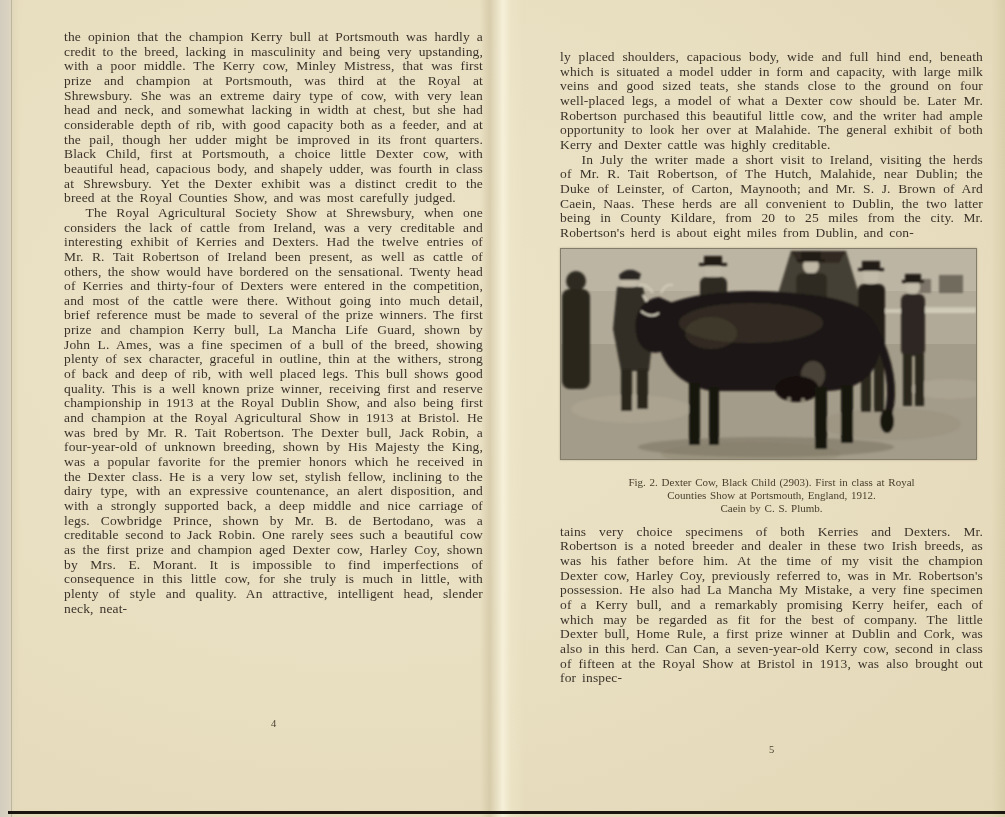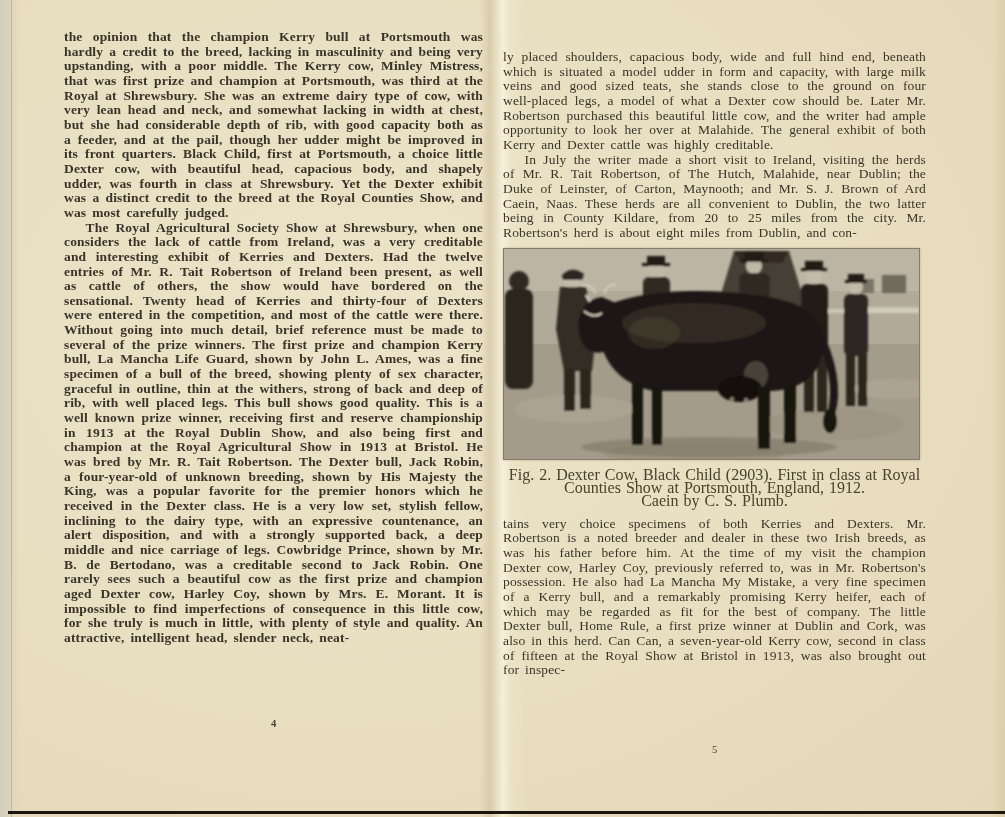--- a/index.html
+++ b/index.html
@@ -43,39 +43,39 @@
   }
   .page p {
     margin: 0;
     font-size: 13.5px;
     line-height: 14.65px;
     word-spacing: 2.4px;
     letter-spacing: .15px;
     text-align: justify;
   }
   .page p.indent { text-indent: 1.6em; }
-  #left-page  { left: 64px;  top: 30px; width: 419px; height: 726px; font-weight: bold; }
-  #right-page { left: 503px; top: 50px; width: 423px; height: 730px; }
+  #left-page  { left: 64px;  top: 30px; width: 419px; height: 726px; }
+  #right-page { left: 560px; top: 50px; width: 423px; height: 730px; }
   .pagenum {
     position: absolute; left: 0; width: 100%;
     text-align: center; font-size: 10.5px; color: #4a4236;
   }
   #left-page .pagenum  { top: 688px; }
   #right-page .pagenum { top: 694px; }
   figure { margin: 7px 0 9px 0; }
   .photo {
     width: 415px; height: 210px;
     border: 1px solid #847c6b;
     box-shadow: inset 0 0 14px rgba(70,58,35,.25), 0 0 2px rgba(120,108,80,.4);
     background: #b1a998;
   }
   .photo svg { display: block; }
   figcaption {
-    margin-top: 8px;
-    font-size: 16px; line-height: 13.4px;
+    margin-top: 16px;
+    font-size: 11px; line-height: 13.4px;
     text-align: center; color: #49412f;
     word-spacing: 1px;
     text-indent: 0;
   }
 </style>
 </head>
 <body>
 
 <div class="edge-left"></div>
 <div class="edge-left-line"></div>

